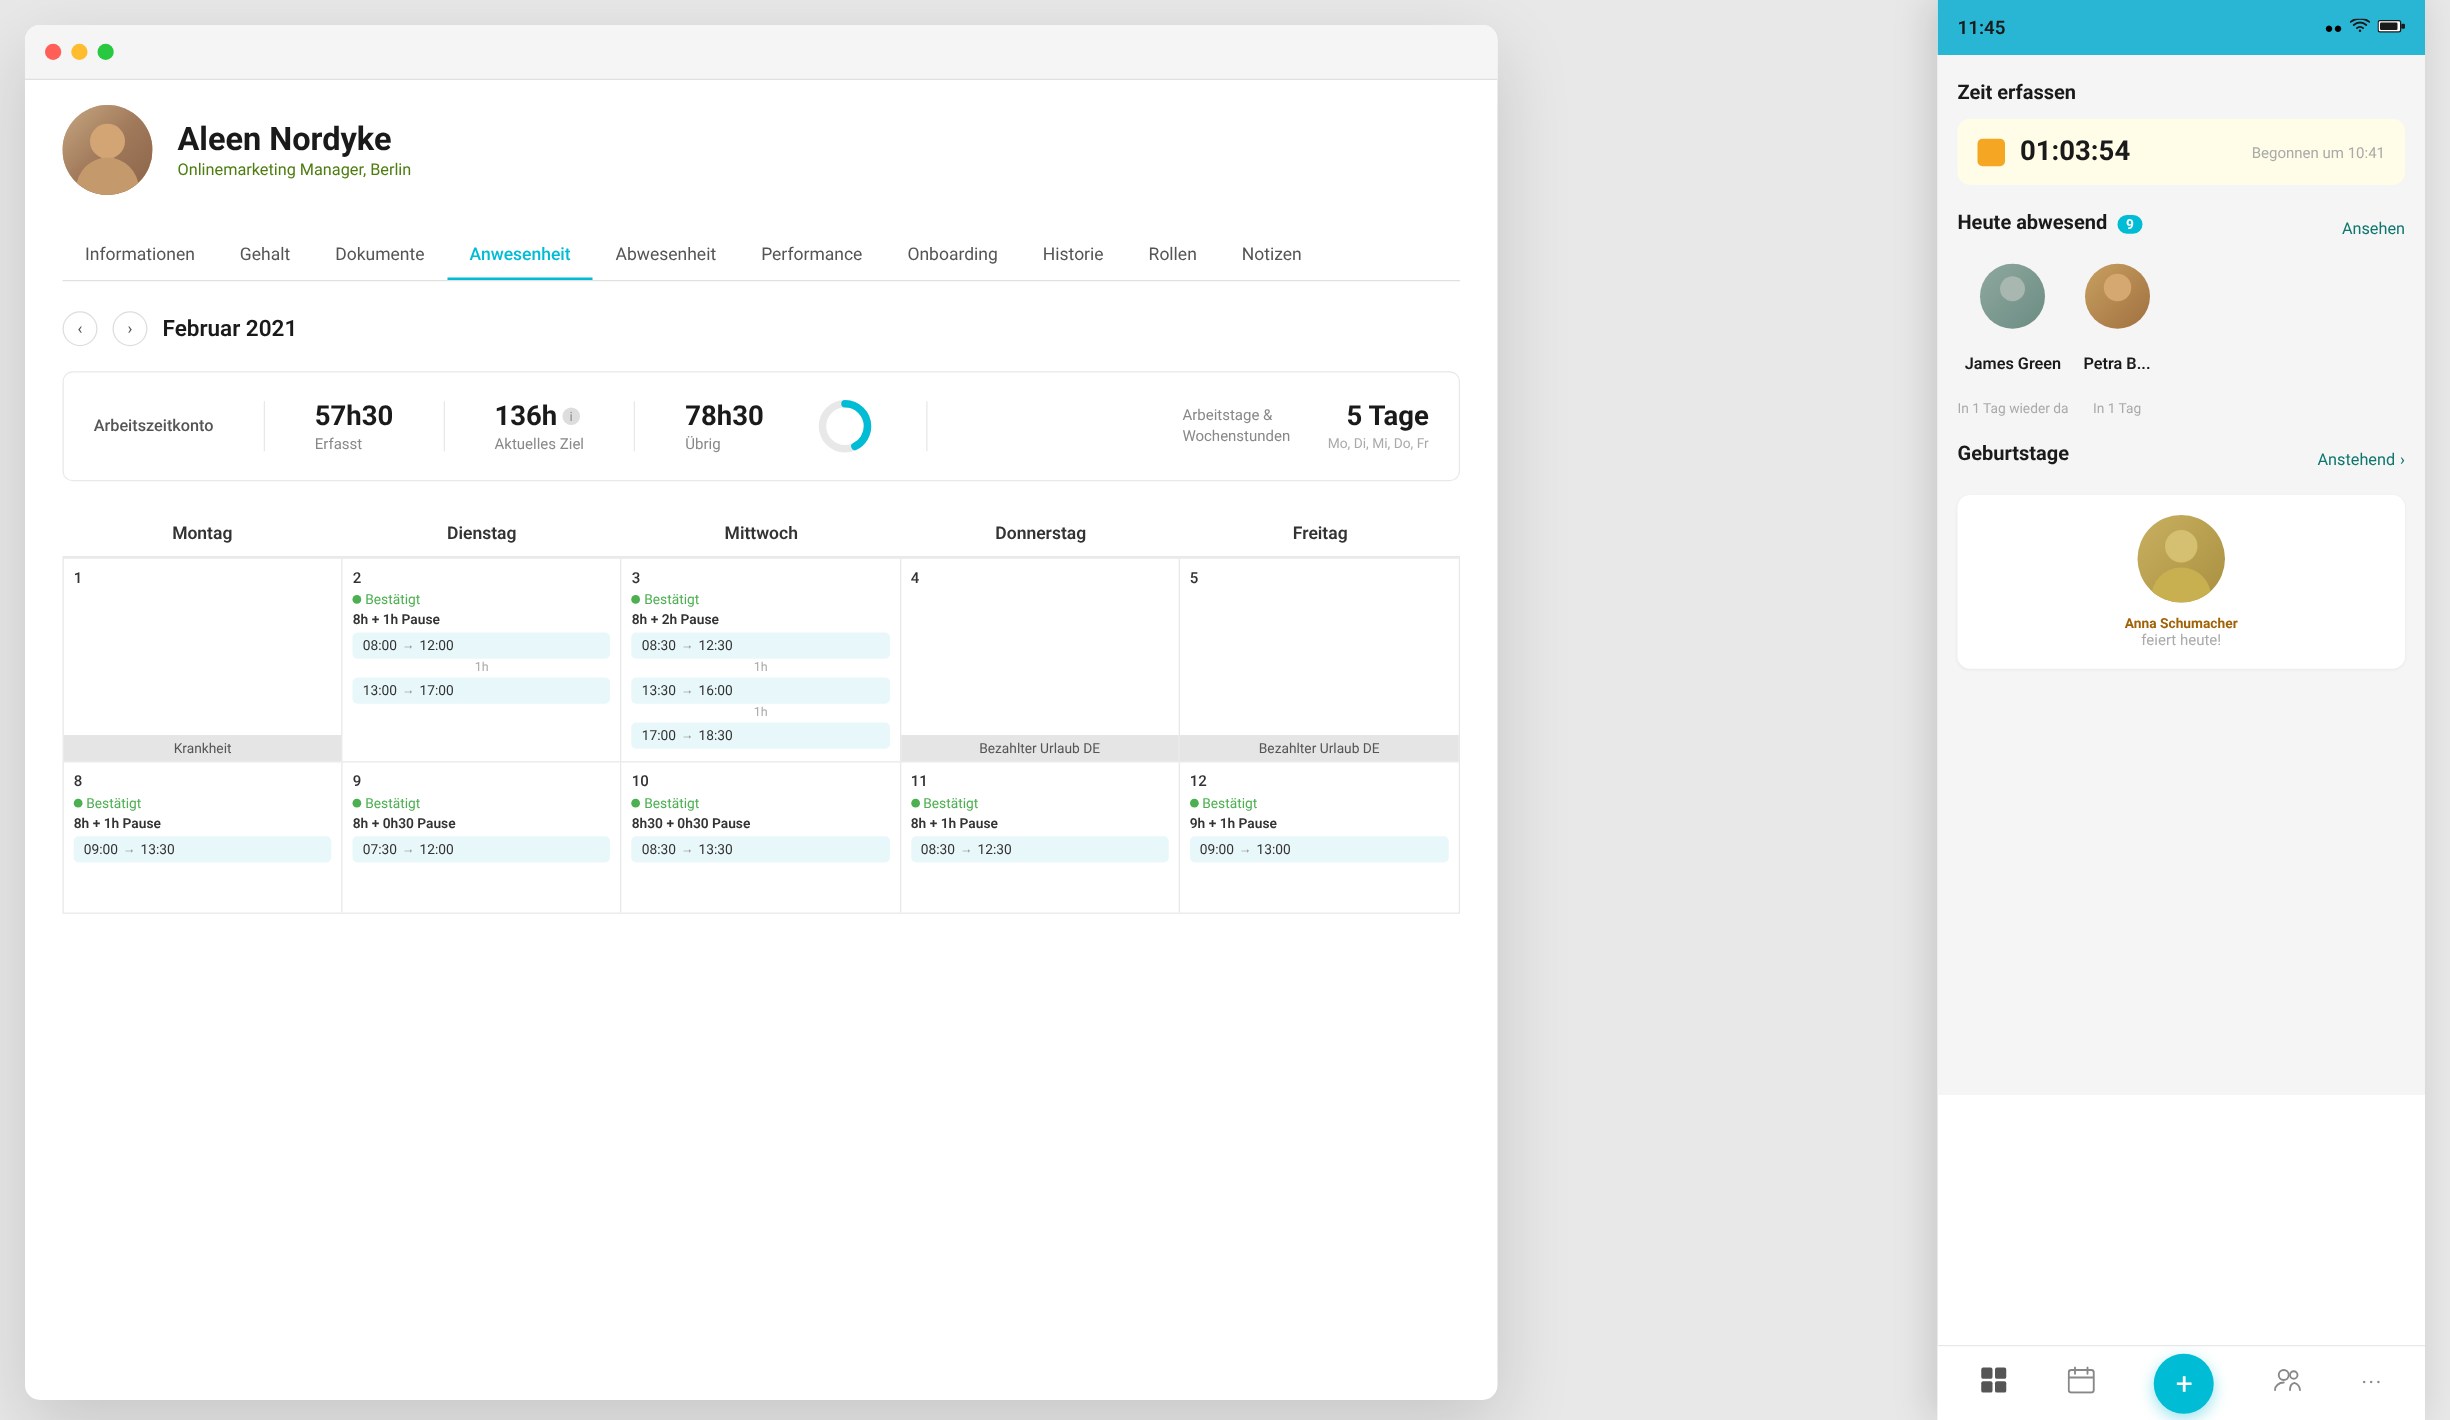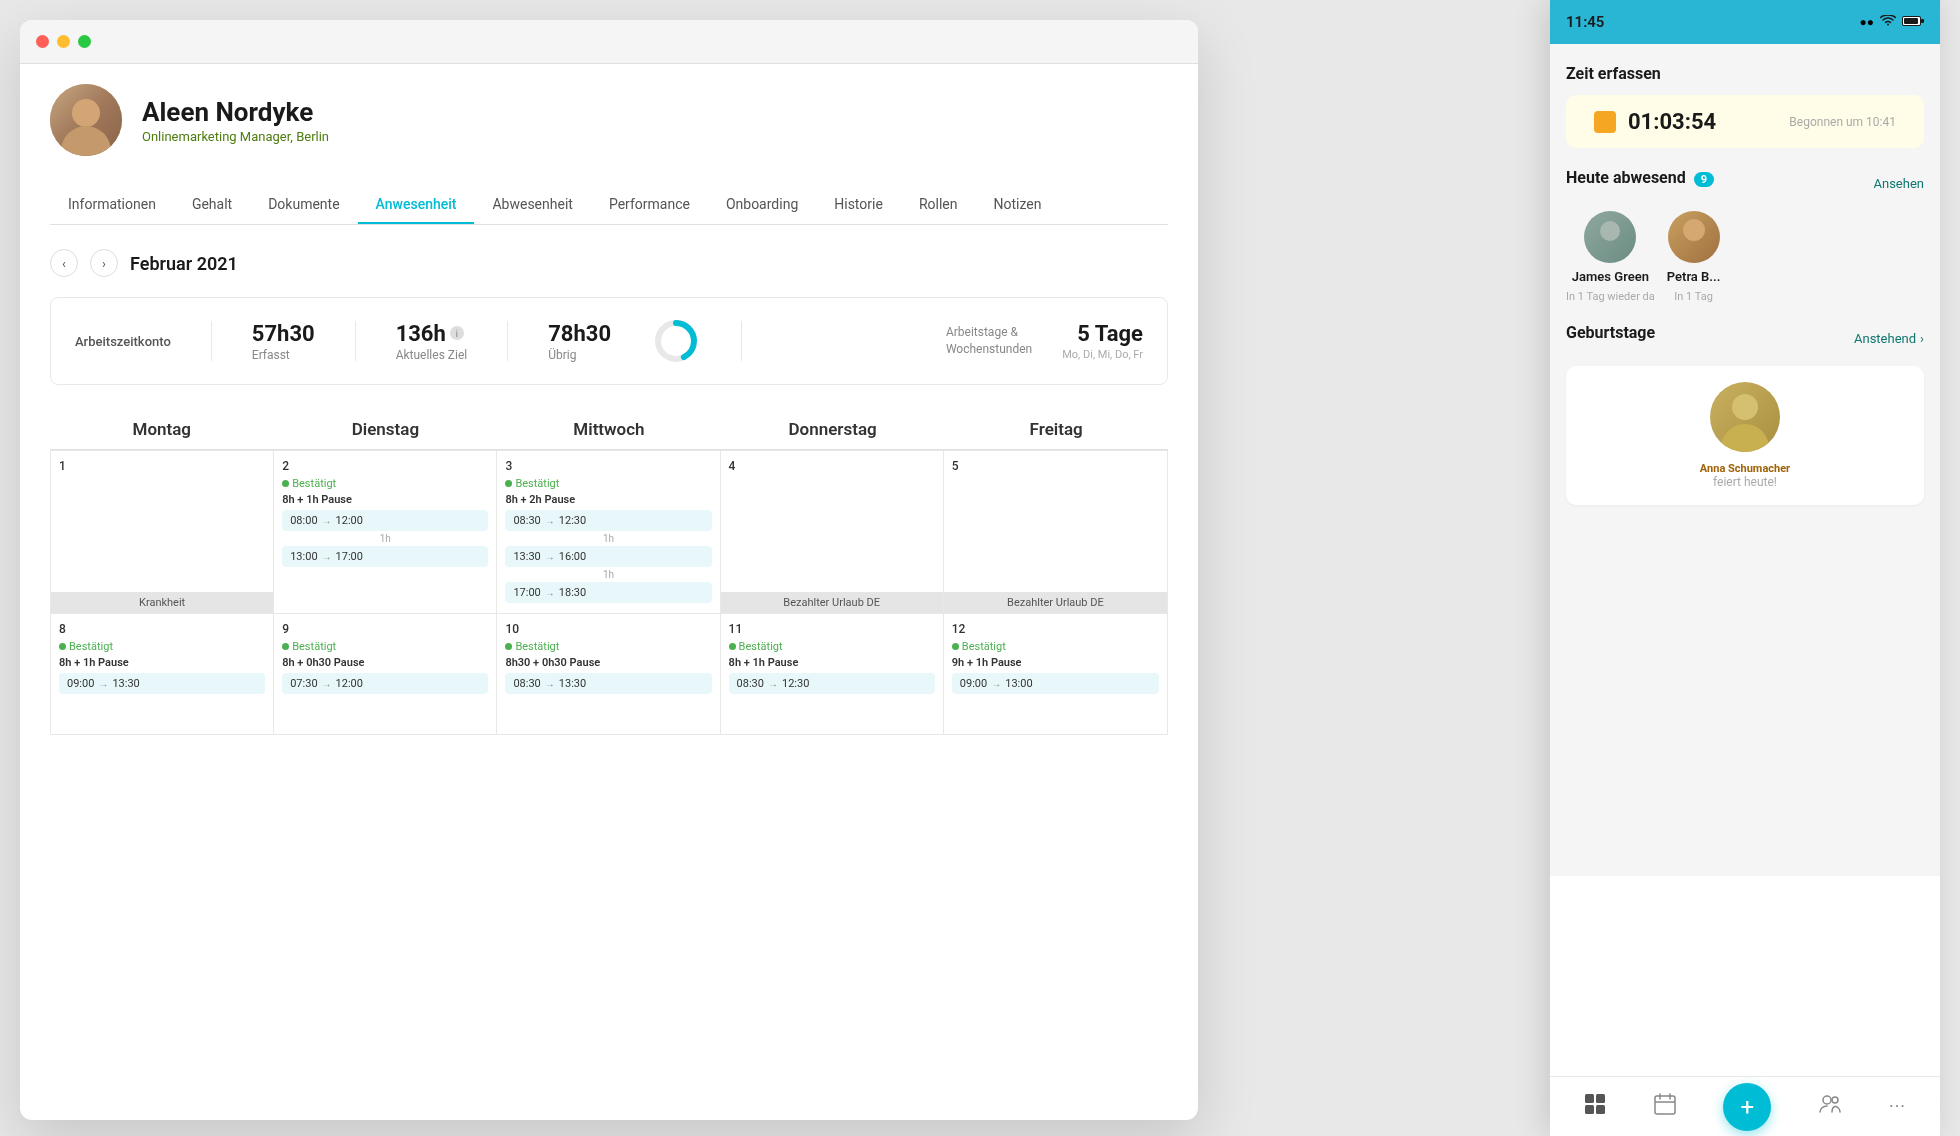--- a/index.html
+++ b/index.html
@@ -257,21 +257,21 @@
     .calendar-header {
       display: grid;
       grid-template-columns: repeat(5, 1fr);
       gap: 0;
       border-bottom: 1px solid #e0e0e0;
     }
 
     .cal-header-cell {
       text-align: center;
       padding: 10px;
-      font-size: 17px;
+      font-size: 14px;
       font-weight: 600;
       color: #333;
     }
 
     .calendar-body {
       border: 1px solid #e8e8e8;
     }
 
     .calendar-week {
       display: grid;
@@ -464,21 +464,21 @@
     .section-title {
       font-size: 16px;
       font-weight: 700;
       color: #1a1a1a;
       margin-bottom: 12px;
     }
 
     .timer-card {
       background: #fffde7;
       border-radius: 10px;
-      padding: 14px 28px;
+      padding: 14px 16px;
       display: flex;
       align-items: center;
       gap: 12px;
       margin-bottom: 20px;
     }
 
     .timer-stop-btn {
       width: 22px;
       height: 22px;
       background: #f5a623;
@@ -529,21 +529,21 @@
 
     .absent-list {
       display: flex;
       gap: 12px;
     }
 
     .absent-person {
       display: flex;
       flex-direction: column;
       align-items: center;
-      gap: 6px;
+      gap: 21px;
       text-align: center;
     }
 
     .absent-avatar {
       width: 52px;
       height: 52px;
       border-radius: 50%;
       overflow: hidden;
     }
 

